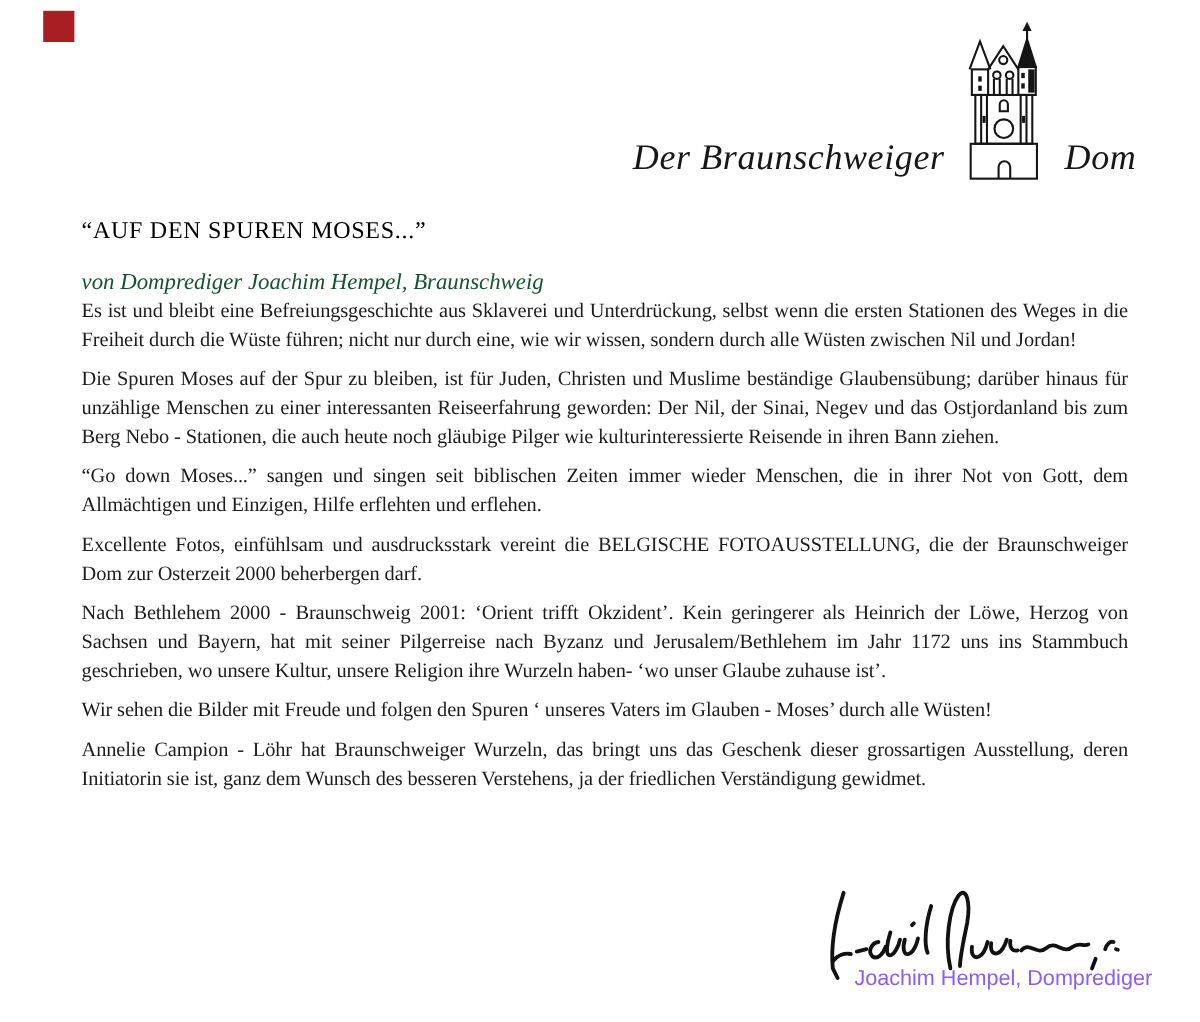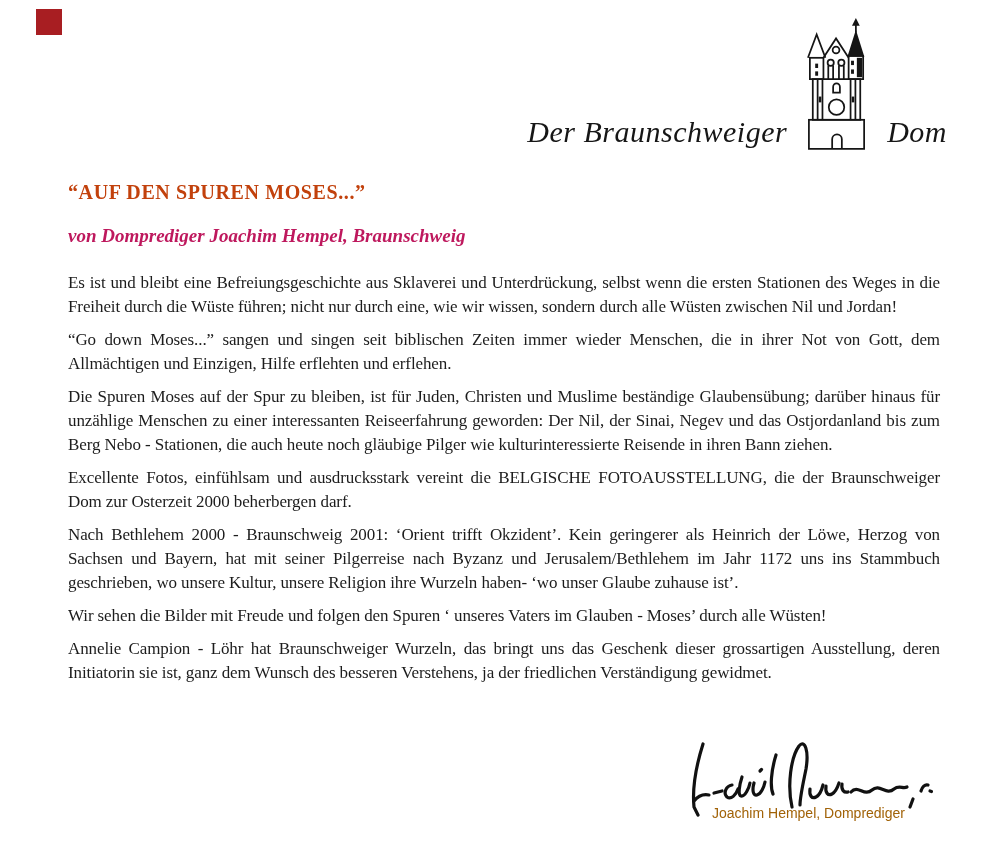--- a/index.html
+++ b/index.html
@@ -22,39 +22,39 @@
   .brand {
     font-style: italic; font-size: 30px; line-height: 1;
     letter-spacing: 0.5px; padding-bottom: 5px; white-space: nowrap;
     color: #161616;
   }
   .dom-logo { width: 62px; height: 138px; display: block; }
   .content {
     position: absolute; left: 68px; top: 181px; width: 872px;
   }
   .title {
-    margin: 0; font-size: 20px; font-weight: 700;
-    letter-spacing: 0.6px; line-height: 1.15; color: #c2410c;
+    margin: 0; font-size: 20px; font-weight: 400;
+    letter-spacing: 0.6px; line-height: 1.15; color: #000000;
   }
   .byline {
     margin: 21px 0 0 0; font-size: 19px; font-style: italic;
-    font-weight: 700; color: #be185d;
+    font-weight: 400; color: #14532d;
   }
-  .body-copy { margin-top: 24px; }
+  .body-copy { }
   .body-copy p {
     margin: 0 0 9px 0;
     font-size: 17px; line-height: 24px;
     letter-spacing: -0.1px;
     text-align: justify;
   }
   .signature-block { position: absolute; left: 688px; top: 739px; }
   .signature-svg { width: 247px; height: 78px; display: block; }
   .signature-caption {
     font-family: "Liberation Sans", sans-serif;
-    font-size: 14px; color: #a16207;
+    font-size: 18px; color: #8b5cf6;
     margin: -12px 0 0 24px; white-space: nowrap;
   }
 </style>
 </head>
 <body>
 
 <div class="red-marker"></div>
 
 <div class="letterhead">
   <div class="brand">Der Braunschweiger</div>
@@ -98,22 +98,22 @@
     </g>
   </svg>
   <div class="brand">Dom</div>
 </div>
 
 <div class="content">
   <h1 class="title">“AUF DEN SPUREN MOSES...”</h1>
   <div class="byline">von Domprediger Joachim Hempel, Braunschweig</div>
   <div class="body-copy">
     <p>Es ist und bleibt eine Befreiungsgeschichte aus Sklaverei und Unterdrückung, selbst wenn die ersten Stationen des Weges in die Freiheit durch die Wüste führen; nicht nur durch eine, wie wir wissen, sondern durch alle Wüsten zwischen Nil und Jordan!</p>
+    <p>Die Spuren Moses auf der Spur zu bleiben, ist für Juden, Christen und Muslime beständige Glaubensübung; darüber hinaus für unzählige Menschen zu einer interessanten Reiseerfahrung geworden: Der Nil, der Sinai, Negev und das Ostjordanland bis zum Berg Nebo - Stationen, die auch heute noch gläubige Pilger wie kulturinteressierte Reisende in ihren Bann ziehen.</p>
     <p>“Go down Moses...” sangen und singen seit biblischen Zeiten immer wieder Menschen, die in ihrer Not von Gott, dem Allmächtigen und Einzigen, Hilfe erflehten und erflehen.</p>
-    <p>Die Spuren Moses auf der Spur zu bleiben, ist für Juden, Christen und Muslime beständige Glaubensübung; darüber hinaus für unzählige Menschen zu einer interessanten Reiseerfahrung geworden: Der Nil, der Sinai, Negev und das Ostjordanland bis zum Berg Nebo - Stationen, die auch heute noch gläubige Pilger wie kulturinteressierte Reisende in ihren Bann ziehen.</p>
     <p>Excellente Fotos, einfühlsam und ausdrucksstark vereint die BELGISCHE FOTOAUSSTELLUNG, die der Braunschweiger Dom zur Osterzeit 2000 beherbergen darf.</p>
     <p>Nach Bethlehem 2000 - Braunschweig 2001: ‘Orient trifft Okzident’. Kein geringerer als Heinrich der Löwe, Herzog von Sachsen und Bayern, hat mit seiner Pilgerreise nach Byzanz und Jerusalem/Bethlehem im Jahr 1172 uns ins Stammbuch geschrieben, wo unsere Kultur, unsere Religion ihre Wurzeln haben- ‘wo unser Glaube zuhause ist’.</p>
     <p>Wir sehen die Bilder mit Freude und folgen den Spuren ‘ unseres Vaters im Glauben - Moses’ durch alle Wüsten!</p>
     <p>Annelie Campion - Löhr hat Braunschweiger Wurzeln, das bringt uns das Geschenk dieser grossartigen Ausstellung, deren Initiatorin sie ist, ganz dem Wunsch des besseren Verstehens, ja der friedlichen Verständigung gewidmet.</p>
   </div>
 </div>
 
 <div class="signature-block">
   <svg class="signature-svg" viewBox="0 0 247 78" xmlns="http://www.w3.org/2000/svg">
     <g fill="none" stroke="#111" stroke-width="3.2" stroke-linecap="round" stroke-linejoin="round">

